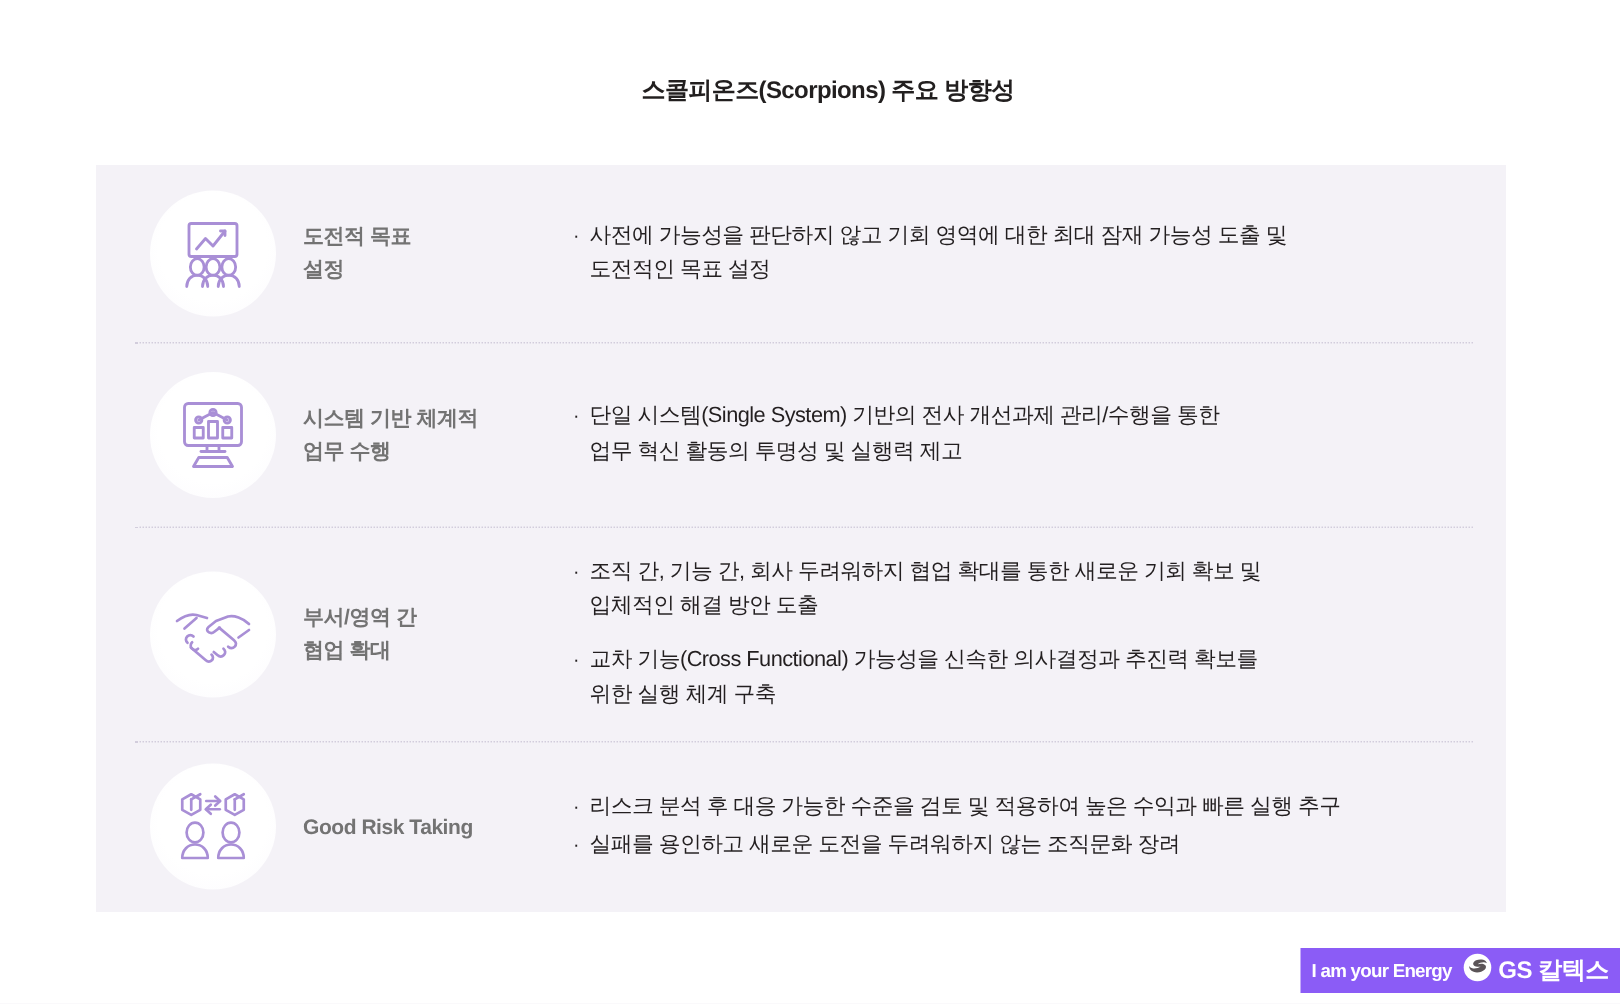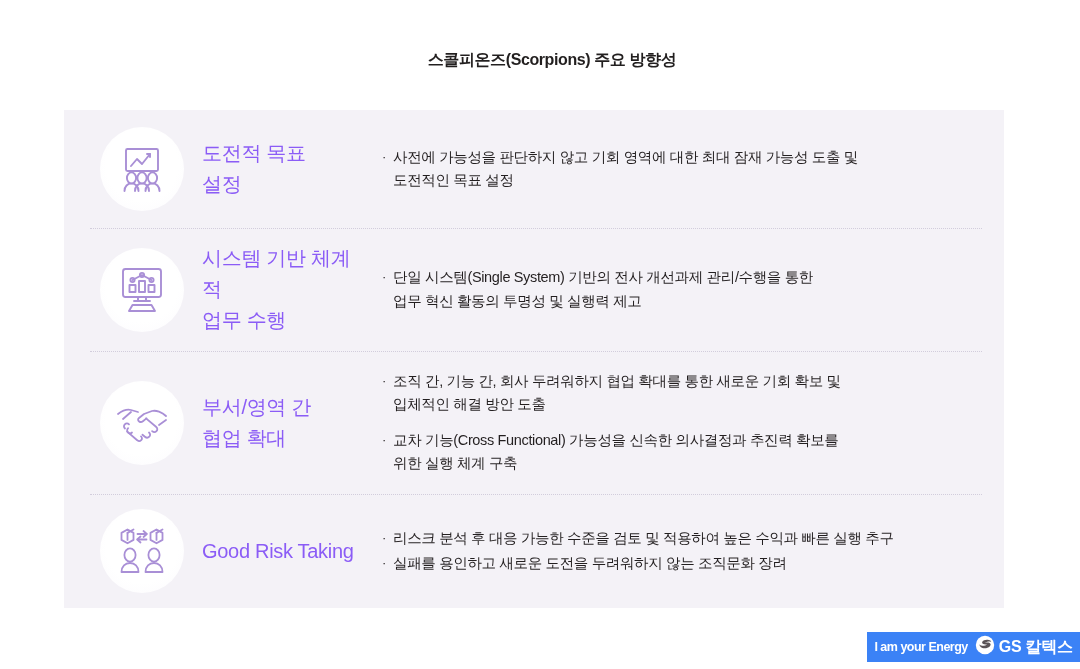--- a/index.html
+++ b/index.html
@@ -85,25 +85,25 @@
     justify-content: center;
   }
   .icon-circle svg {
     display: block;
   }
 
   
   .head-cell {
     width: 176px;
     flex: 0 0 176px;
-    font-size: 20px;
-    font-weight: normal;
+    font-size: 14px;
+    font-weight: bold;
     line-height: 1.55;
     letter-spacing: -0.3px;
-    color: #8b5cf6;
+    color: #737373;
     padding-left: 8px;
     box-sizing: border-box;
   }
 
   
   .body-cell {
     flex: 1 1 auto;
     padding-left: 12px;
     box-sizing: border-box;
   }
@@ -127,21 +127,21 @@
     white-space: pre-line;
   }
 
   
   .footer-badge {
     position: absolute;
     left: 867px;
     top: 632px;
     width: 213px;
     height: 30px;
-    background: #3b82f6;
+    background: #8b5cf6;
     display: flex;
     align-items: center;
     justify-content: center;
     gap: 7px;
   }
   .badge-slogan {
     color: #ffffff;
     font-size: 12.5px;
     font-weight: bold;
     letter-spacing: -0.5px;

